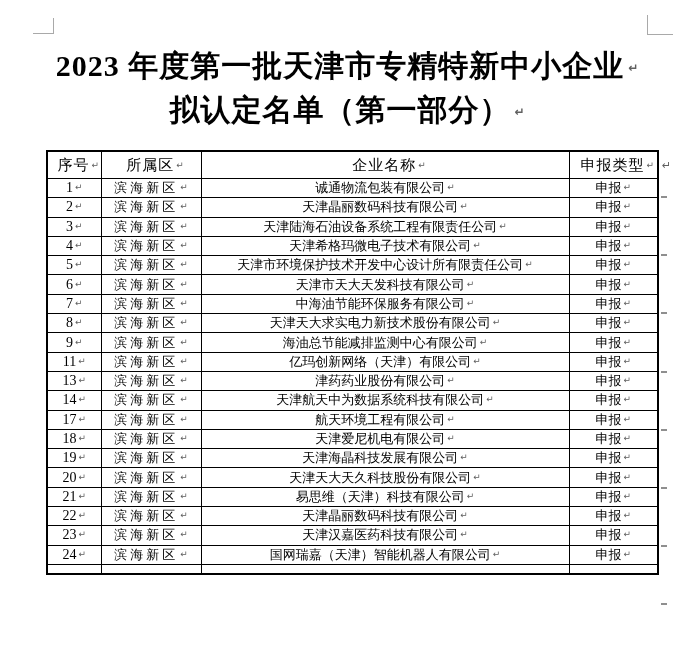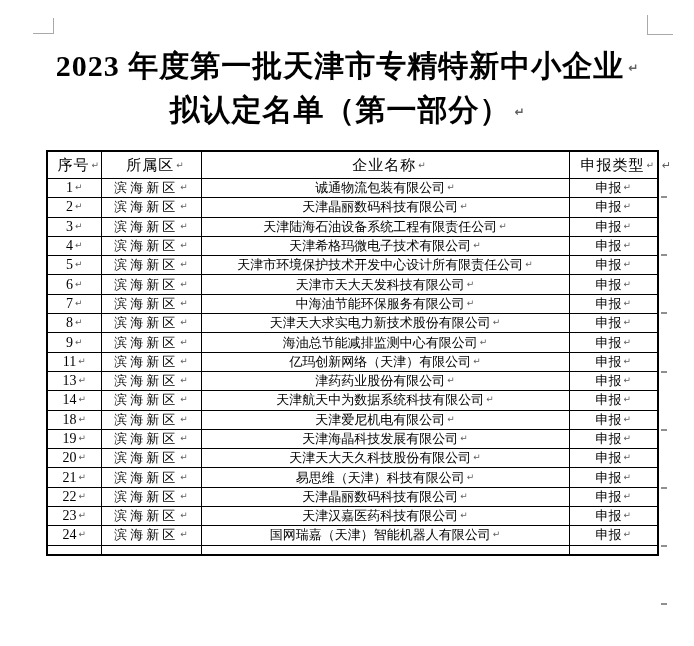--- a/index.html
+++ b/index.html
@@ -190,20 +190,26 @@
           <td class="col-company"><span>津药药业股份有限公司</span><span class="pilcrow">↵</span></td>
           <td class="col-type"><span>申报</span><span class="pilcrow">↵</span></td>
         </tr>
         <tr>
           <td class="col-no"><span>14</span><span class="pilcrow">↵</span></td>
           <td class="col-district"><span>滨海新区</span><span class="pilcrow">↵</span></td>
           <td class="col-company"><span>天津航天中为数据系统科技有限公司</span><span class="pilcrow">↵</span></td>
           <td class="col-type"><span>申报</span><span class="pilcrow">↵</span></td>
         </tr>
         <tr>
+          <td class="col-no"><span>17</span><span class="pilcrow">↵</span></td>
+          <td class="col-district"><span>滨海新区</span><span class="pilcrow">↵</span></td>
+          <td class="col-company"><span>航天环境工程有限公司</span><span class="pilcrow">↵</span></td>
+          <td class="col-type"><span>申报</span><span class="pilcrow">↵</span></td>
+        </tr>
+        <tr>
           <td class="col-no"><span>18</span><span class="pilcrow">↵</span></td>
           <td class="col-district"><span>滨海新区</span><span class="pilcrow">↵</span></td>
           <td class="col-company"><span>天津爱尼机电有限公司</span><span class="pilcrow">↵</span></td>
           <td class="col-type"><span>申报</span><span class="pilcrow">↵</span></td>
         </tr>
         <tr>
           <td class="col-no"><span>19</span><span class="pilcrow">↵</span></td>
           <td class="col-district"><span>滨海新区</span><span class="pilcrow">↵</span></td>
           <td class="col-company"><span>天津海晶科技发展有限公司</span><span class="pilcrow">↵</span></td>
           <td class="col-type"><span>申报</span><span class="pilcrow">↵</span></td>

